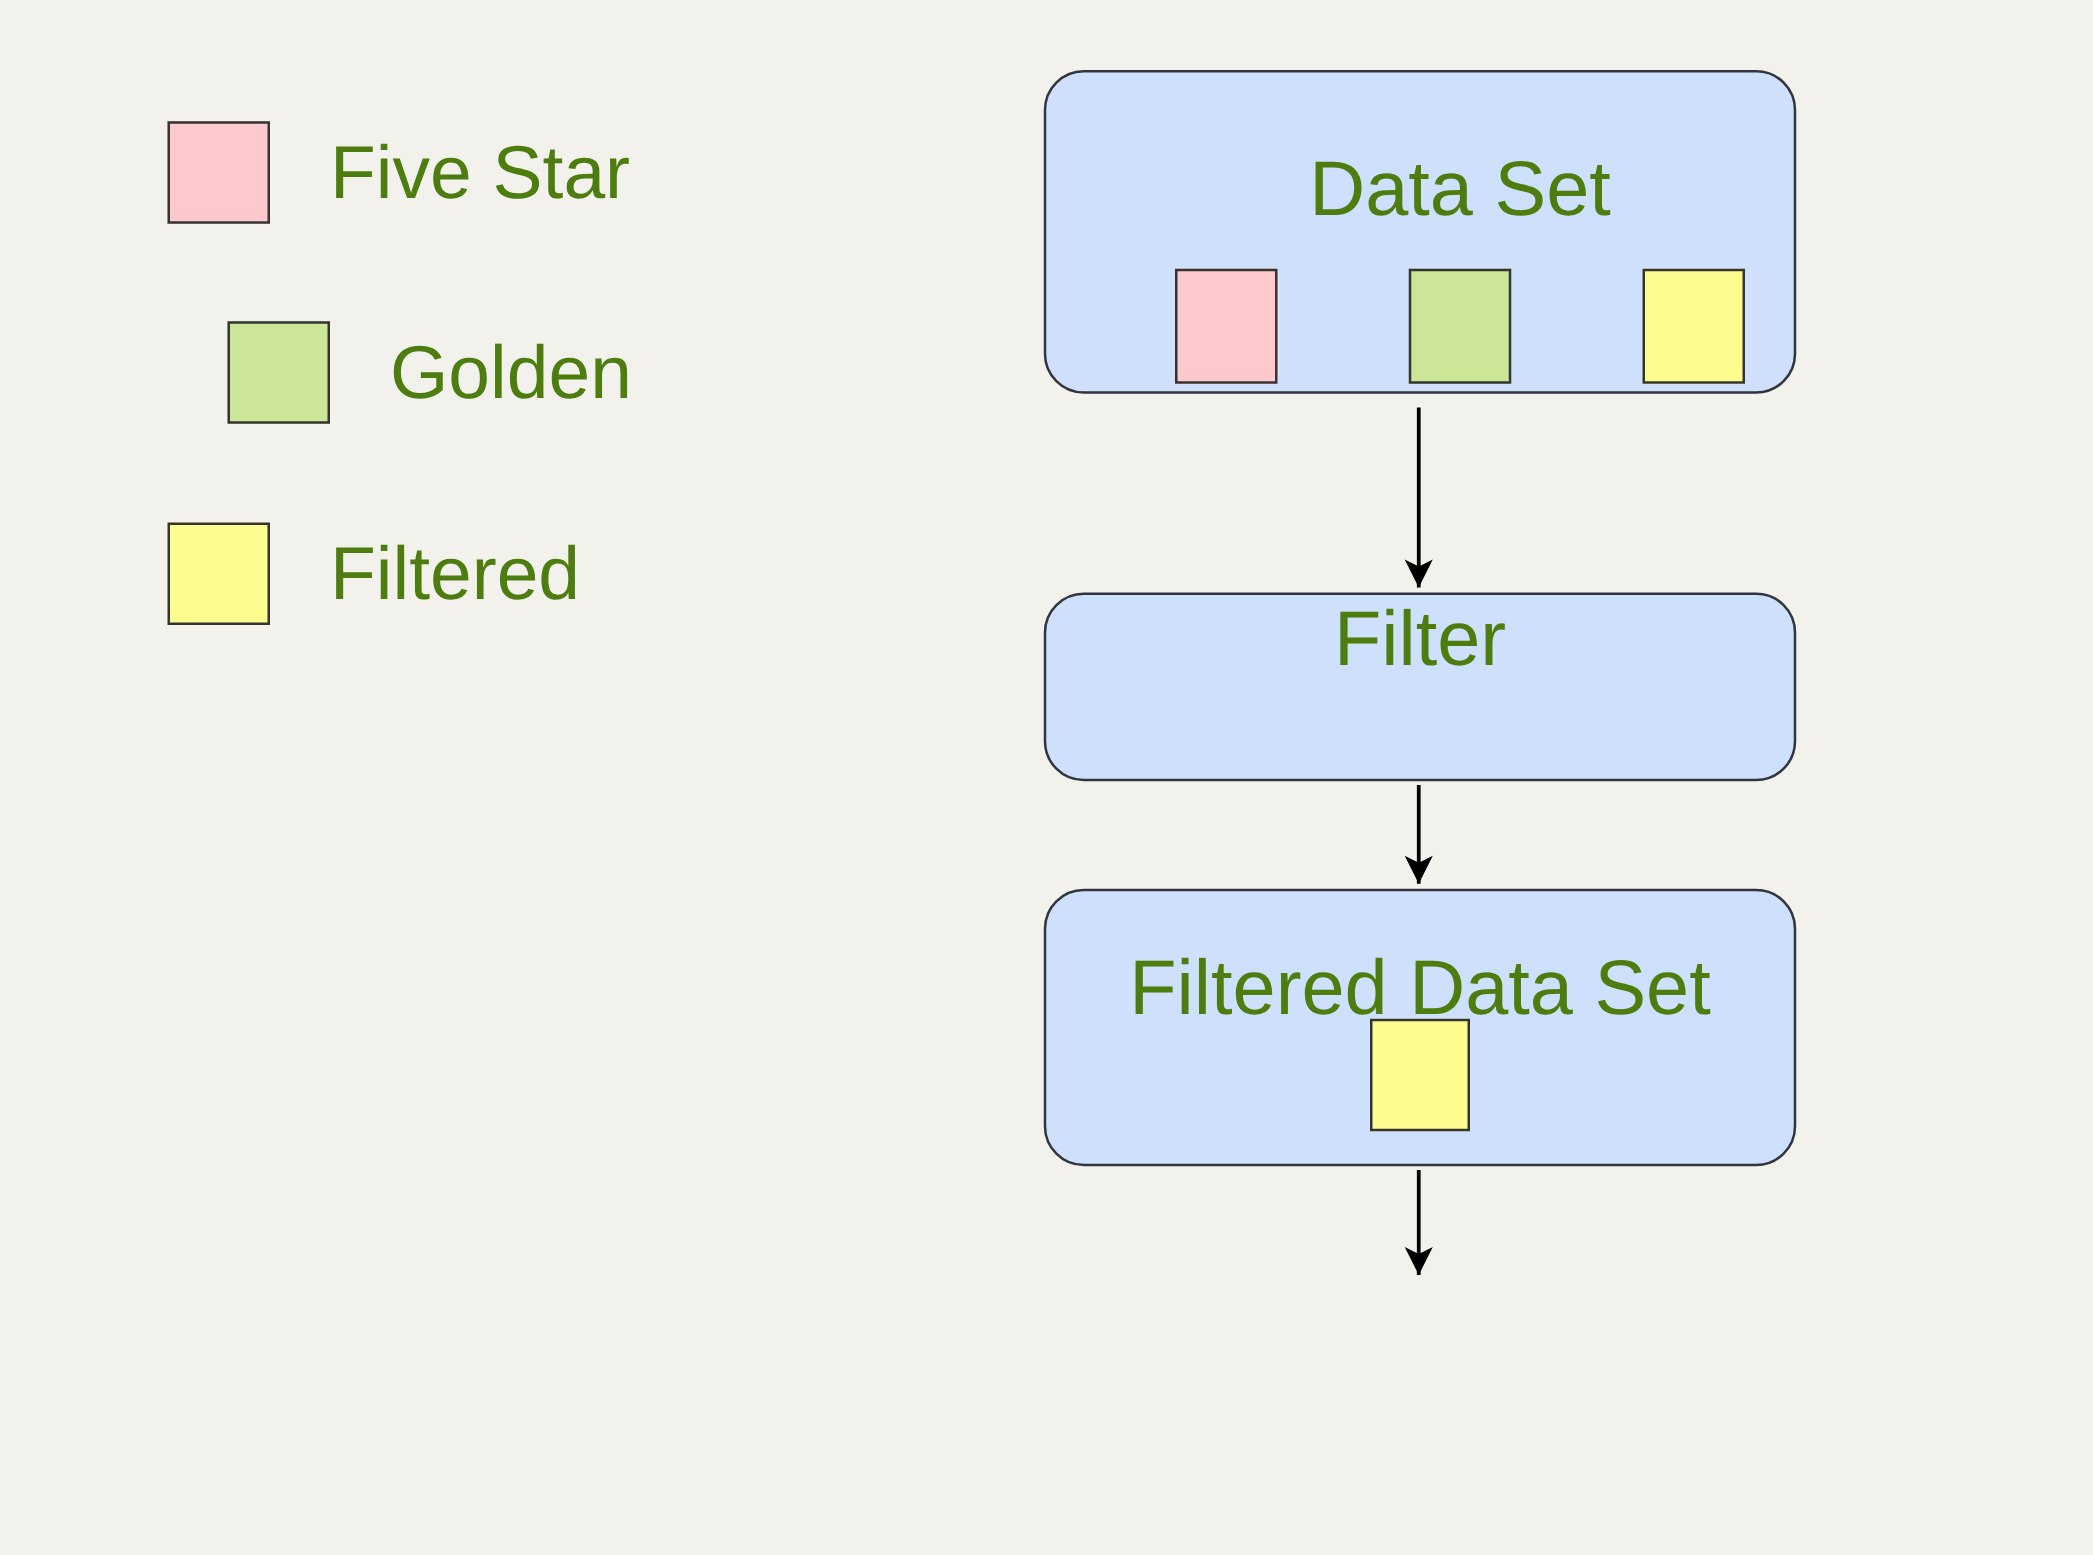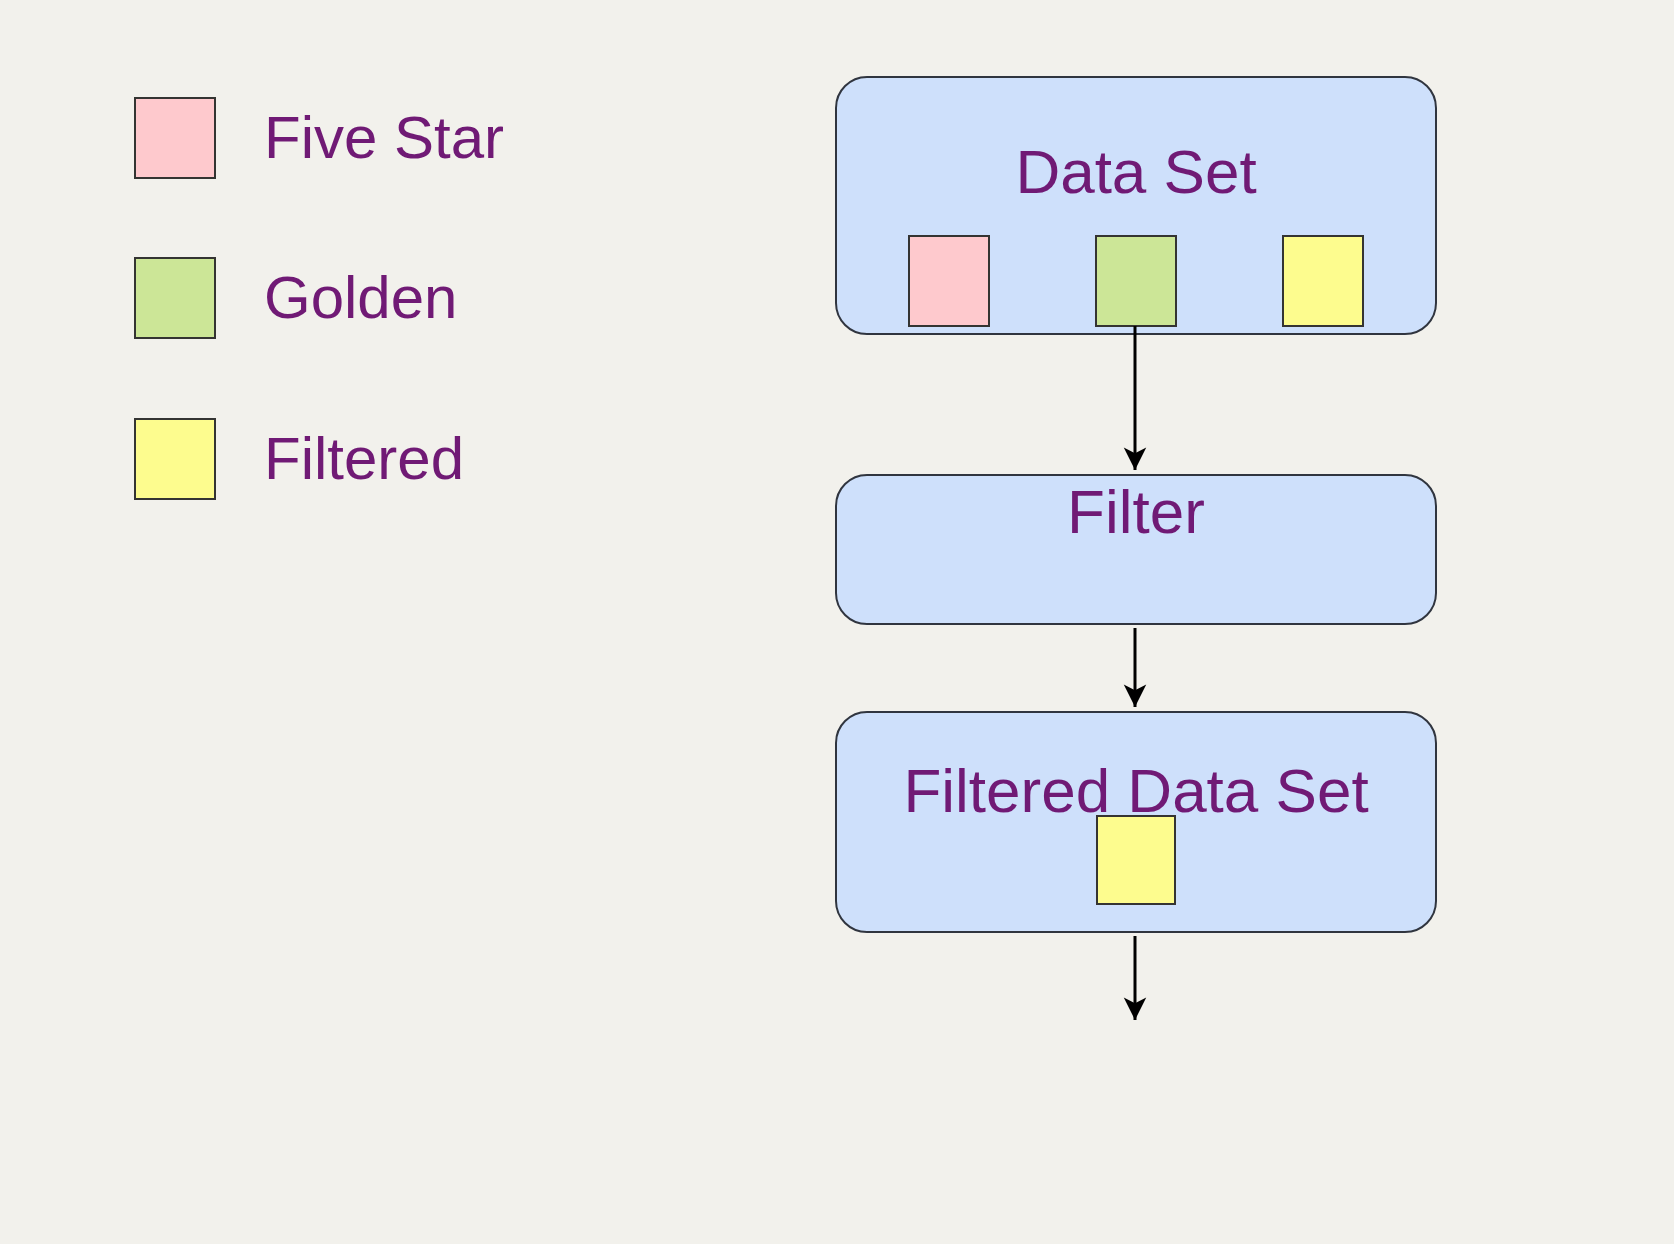--- a/index.html
+++ b/index.html
@@ -2,35 +2,35 @@
 <html><head>
 <meta charset="utf-8">
 <style>
   html, body { margin: 0; padding: 0; background: #f2f1ec; }
   .canvas {
     position: relative;
     width: 1674px;
     height: 1244px;
     background: #f2f1ec;
     font-family: "Liberation Sans", sans-serif;
-    color: #701a75;
+    color: #4d7c0f;
     overflow: hidden;
   }
 
   
   .legend-item {
     position: absolute;
     left: 134px;
     height: 82px;
     display: flex;
     align-items: center;
     gap: 48px;
   }
   .legend-item.row-0 { top: 97px; }
-  .legend-item.row-1 { top: 257px; }
+  .legend-item.row-1 { top: 257px; margin-left: 48px; }
   .legend-item.row-2 { top: 418px; }
   .swatch {
     box-sizing: border-box;
     border: 2px solid #343432;
     flex: 0 0 auto;
   }
   .legend-swatch { width: 82px; height: 82px; }
   .legend-label { font-size: 60px; line-height: 1; white-space: nowrap; }
 
   
@@ -42,21 +42,21 @@
     background: #cee0fb;
     border: 2.5px solid #30353f;
     border-radius: 32px;
   }
   .node-label {
     font-size: 62px;
     line-height: 72px;
     text-align: center;
     white-space: nowrap;
   }
-  .node-dataset { top: 76px;  height: 259px; }
+  .node-dataset { top: 56px;  height: 259px; padding-left: 32px; }
   .node-filter  { top: 474px; height: 151px; }
   .node-filtered{ top: 711px; height: 222px; }
   .node-email   { top: 1024px;height: 153px; }
 
   .node-dataset .node-label  { position: absolute; top: 58px; width: 100%; }
   .node-filtered .node-label { position: absolute; top: 42px; width: 100%; }
   .node-filter, .node-email {
     display: flex; justify-content: center;
   }
 

